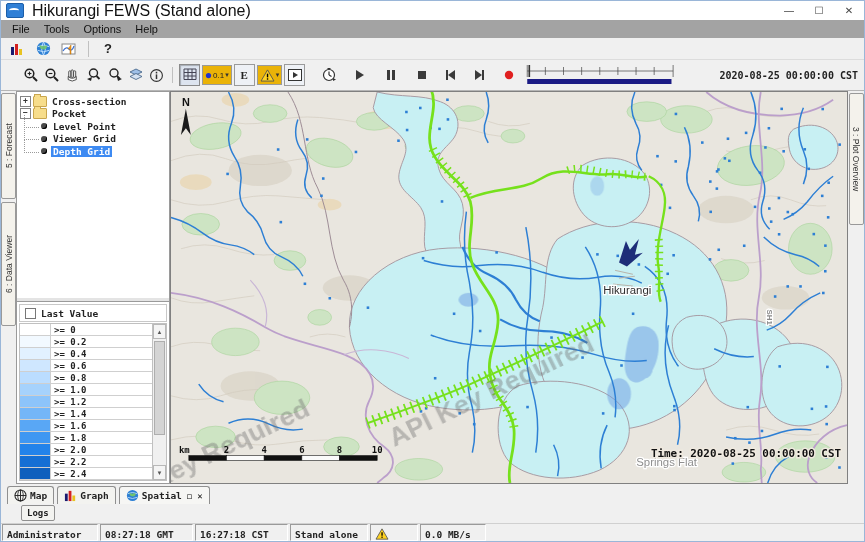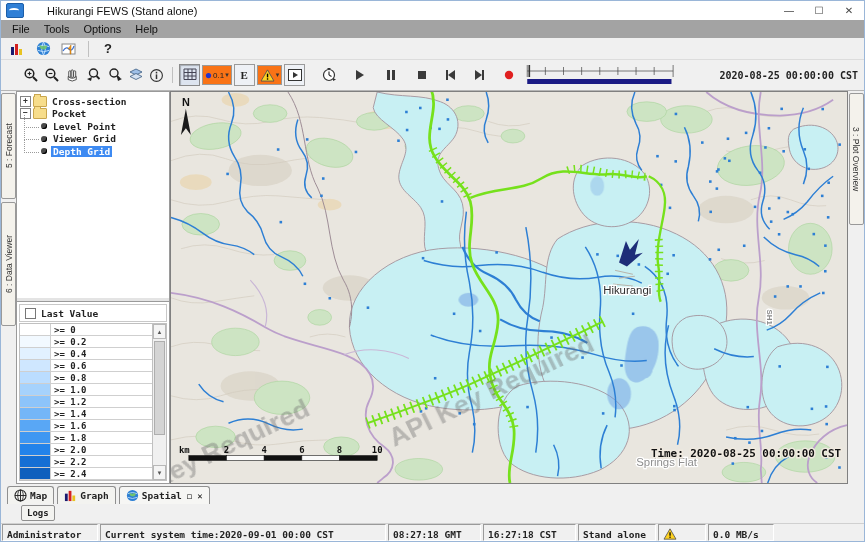--- a/index.html
+++ b/index.html
@@ -2,36 +2,36 @@
 <html><head>
 <meta charset="utf-8">
 <style>
   html,body{margin:0;padding:0;background:#d8d8d8;}
   body{width:865px;height:542px;overflow:hidden;font-family:"Liberation Sans",sans-serif;font-size:11px;color:#222;}
   .window{width:863px;height:540px;border:1px solid #9ab6d8;background:#f0f0f0;display:flex;flex-direction:column;}
   
   .titlebar{height:19px;background:#ffffff;display:flex;align-items:center;padding:0 0 0 5px;flex:0 0 auto;}
   .app-icon{width:16px;height:13px;background:#2f7fd6;border:1px solid #1c5ea8;border-radius:2px;position:relative;flex:0 0 auto;}
   .app-icon:before{content:"";position:absolute;left:2px;top:4px;width:10px;height:3px;border-top:2px solid #fff;border-radius:50%;}
-  .title-text{margin-left:23px;font-size:11px;color:#111;}
+  .title-text{margin-left:8px;font-size:16px;color:#111;}
   .win-controls{margin-left:auto;display:flex;height:100%;}
   .win-btn{width:30px;display:flex;align-items:center;justify-content:center;color:#444;font-size:10px;}
   
   .menubar{height:18px;display:flex;align-items:center;padding-left:4px;background:#a3a3a3;flex:0 0 auto;}
   .menu-item{padding:1px 7px;color:#111;}
   
   .toolbar1{height:21px;display:flex;align-items:center;gap:4px;padding-left:5px;flex:0 0 auto;}
   .tbtn{width:22px;height:18px;display:flex;align-items:center;justify-content:center;}
   .sep{width:1px;height:16px;background:#c0c0c0;margin:0 4px;}
   .help-q{font-weight:bold;font-size:13px;color:#222;}
   .toolbar2{height:30px;display:flex;align-items:center;border-top:1px solid #dcdcdc;border-bottom:1px solid #b5b5b5;background:#f0f0f0;padding:0 4px 0 20px;flex:0 0 auto;gap:2px;}
   .tb2{width:19px;height:20px;display:flex;align-items:center;justify-content:center;}
   .tb2.boxed{border:1px solid #9a9a9a;background:#eef1f6;}
   .tb2.pressed{border:1px solid #8a8a8a;background:#dde4ef;box-shadow:inset 1px 1px 1px rgba(0,0,0,.25);}
-  .dd{display:flex;align-items:center;border:1px solid #9a9a9a;background:#f97316;height:18px;padding:0 2px;gap:1px;font-size:8px;}
+  .dd{display:flex;align-items:center;border:1px solid #9a9a9a;background:#eab308;height:18px;padding:0 2px;gap:1px;font-size:8px;}
   .dd .caret{font-size:7px;color:#333;}
   .slider-wrap{flex:1;margin:0 6px;height:24px;}
   .time-label{font-family:"DejaVu Sans Mono","Liberation Mono",monospace;font-size:10px;font-weight:bold;white-space:nowrap;margin-right:2px;margin-left:37px;}
   
   .main{flex:1;display:flex;min-height:0;}
   .vstrip{width:15px;background:#f0f0f0;display:flex;flex-direction:column;align-items:center;padding-top:2px;gap:3px;flex:0 0 auto;}
   .vstrip.right{width:16px;}
   .vtab{writing-mode:vertical-rl;text-orientation:mixed;font-size:8.5px;color:#333;background:#f4f2ec;border:1px solid #999;border-radius:2px;padding:6px 0;width:13px;display:flex;align-items:center;justify-content:center;}
   .vtab.flip{transform:rotate(180deg);}
   .left-panel{width:152px;background:#fff;border:1px solid #9a9a9a;display:flex;flex-direction:column;flex:0 0 auto;}
@@ -699,23 +699,20 @@
   </div>
 
   <div class="logsrow">
     <span class="logs-btn">Logs</span>
   </div>
 
   <div class="statusbar">
       <div class="status-cell" style="width: 86px;">
         <span>Administrator</span>
       </div>
-      <div class="status-cell" style="width: 276px;">
-        <span>Current system time:2020-09-01 00:00 CST</span>
-      </div>
       <div class="status-cell" style="width: 83px;">
         <span>08:27:18 GMT</span>
       </div>
       <div class="status-cell" style="width: 83px;">
         <span>16:27:18 CST</span>
       </div>
       <div class="status-cell" style="width: 68px;">
         <span>Stand alone</span>
       </div>
       <div class="status-cell" style="width: 38px;">

